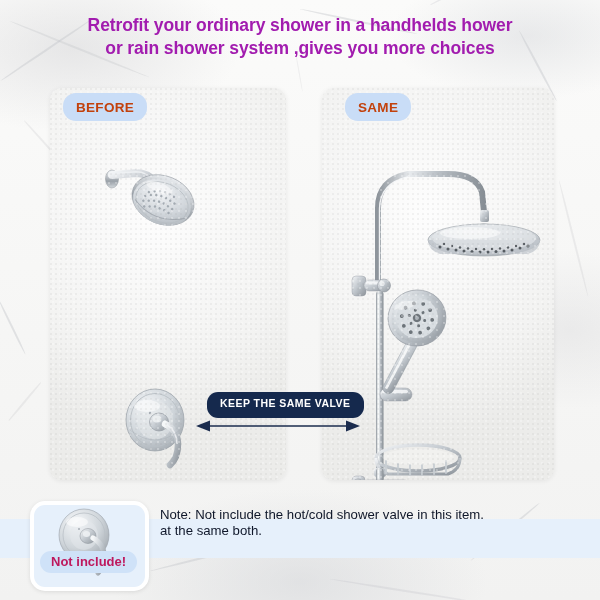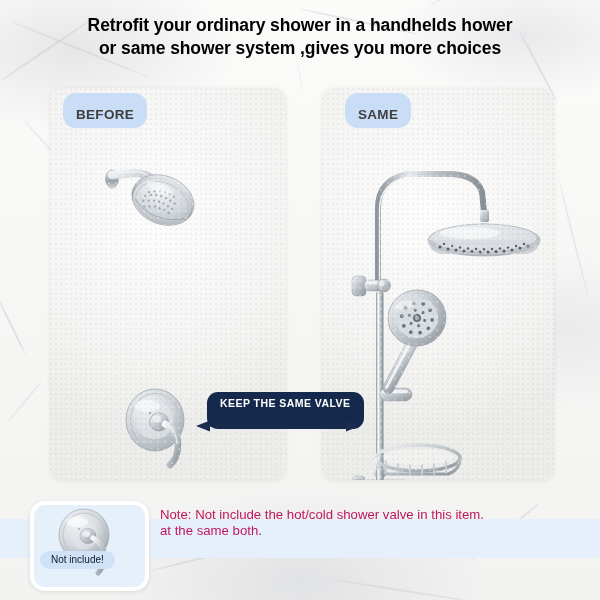--- a/index.html
+++ b/index.html
@@ -18,21 +18,21 @@
       radial-gradient(ellipse 260px 130px at 50% 97%, rgba(208,210,214,.5), rgba(208,210,214,0) 72%),
       radial-gradient(ellipse 170px 110px at 95% 55%, rgba(216,216,218,.4), rgba(216,216,218,0) 72%),
       linear-gradient(#fbfbfa,#f2f2f1);
   }
   .vein{position:absolute;background:rgba(186,188,193,.55);transform-origin:0 0;border-radius:50%;}
   .vein2{position:absolute;background:rgba(198,200,205,.45);transform-origin:0 0;border-radius:50%;}
 
   
   .title{
     position:absolute;left:0;right:0;top:14px;text-align:center;
-    color:#000000;font-weight:bold;font-size:17.5px;line-height:23px;
+    color:#a21caf;font-weight:bold;font-size:17.5px;line-height:23px;
     letter-spacing:-.1px;
   }
 
   
   .panel{
     position:absolute;top:88px;height:392px;border-radius:12px;overflow:hidden;
     background:
       radial-gradient(ellipse 200px 220px at 45% 32%, #fdfdfd, #f3f3f2 70%, #ececea 100%);
     box-shadow:0 1px 5px rgba(0,0,0,.07);
   }
@@ -41,54 +41,54 @@
     background-image:
       radial-gradient(circle at 1px 1px, rgba(150,150,150,.22) .7px, transparent .8px),
       radial-gradient(circle at 3px 4px, rgba(255,255,255,.6) .7px, transparent .8px);
     background-size:5px 5px,7px 7px;
   }
   #panelBefore{left:50px;width:236px;}
   #panelAfter{left:322px;width:232px;}
 
   
   .chip{
-    position:absolute;z-index:6;background:#c9ddf7;color:#404040;
+    position:absolute;z-index:6;background:#c9ddf7;color:#c2410c;
     font-weight:bold;font-size:13.5px;letter-spacing:.3px;
-    padding:14px 13px 6px;border-radius:13px;
+    padding:7px 13px 6px;border-radius:13px;
   }
   #chipBefore{left:63px;top:93px;}
   #chipAfter{left:345px;top:93px;}
 
   
   #valveBadge{
     position:absolute;z-index:8;left:207px;top:392px;
     background:#15294d;color:#fff;font-weight:bold;font-size:10.5px;
-    letter-spacing:.45px;padding:5px 13px 20px;border-radius:11px;
+    letter-spacing:.45px;padding:5px 13px 9px;border-radius:11px;
     white-space:nowrap;
   }
   #valveArrow{position:absolute;z-index:8;left:196px;top:418px;width:164px;height:16px;}
 
   
   #noteBand{
     position:absolute;left:0;right:0;top:519px;height:39px;background:#e6f0fb;z-index:2;
   }
   #noteText{
     position:absolute;z-index:5;left:160px;top:507px;width:432px;
-    color:#be185d;font-size:13.2px;line-height:16.4px;
+    color:#0f172a;font-size:13.2px;line-height:16.4px;
   }
 
   
   #notCard{
     position:absolute;z-index:7;left:30px;top:501px;width:111px;height:82px;
     background:#e6f0fb;border:4px solid #ffffff;border-radius:15px;
     box-shadow:0 1px 4px rgba(0,0,0,.10);
   }
   #notChip{
     position:absolute;z-index:9;left:40px;top:551px;
-    background:#cfe2f8;color:#0f172a;font-weight:normal;font-size:10px;
+    background:#cfe2f8;color:#be185d;font-weight:bold;font-size:13px;
     padding:3px 11px 4px;border-radius:11px;white-space:nowrap;
   }
 
   svg{display:block;overflow:visible;}
   .fix{position:absolute;}
 </style>
 </head>
 <body>
 
 <div id="stage">
@@ -104,21 +104,21 @@
     <div class="vein2" style="left:0px;top:300px;width:60px;height:2px;transform:rotate(64deg);"></div>
     <div class="vein" style="left:8px;top:420px;width:50px;height:1.5px;transform:rotate(-50deg);opacity:.4;"></div>
     <div class="vein2" style="left:150px;top:570px;width:130px;height:2px;transform:rotate(-14deg);"></div>
     <div class="vein" style="left:330px;top:578px;width:150px;height:2px;transform:rotate(9deg);opacity:.45;"></div>
     <div class="vein2" style="left:470px;top:560px;width:90px;height:2px;transform:rotate(-40deg);"></div>
     <div class="vein" style="left:296px;top:52px;width:40px;height:1.2px;transform:rotate(80deg);opacity:.35;"></div>
   </div>
 
   <div class="title">
     <div>Retrofit your ordinary shower in a handhelds hower</div>
-    <div>or same shower system ,gives you more choices</div>
+    <div>or rain shower system ,gives you more choices</div>
   </div>
 
   <div class="panel" id="panelBefore">
 
     <svg class="fix" style="left:52px;top:72px;" width="120" height="95" viewBox="0 0 120 95">
       <defs>
         <linearGradient id="mtl1" x1="0" y1="0" x2="0" y2="1">
           <stop offset="0" stop-color="#e9ecef"></stop>
             <stop offset=".35" stop-color="#c3c8cd"></stop>
           <stop offset=".62" stop-color="#9aa1a8"></stop>

